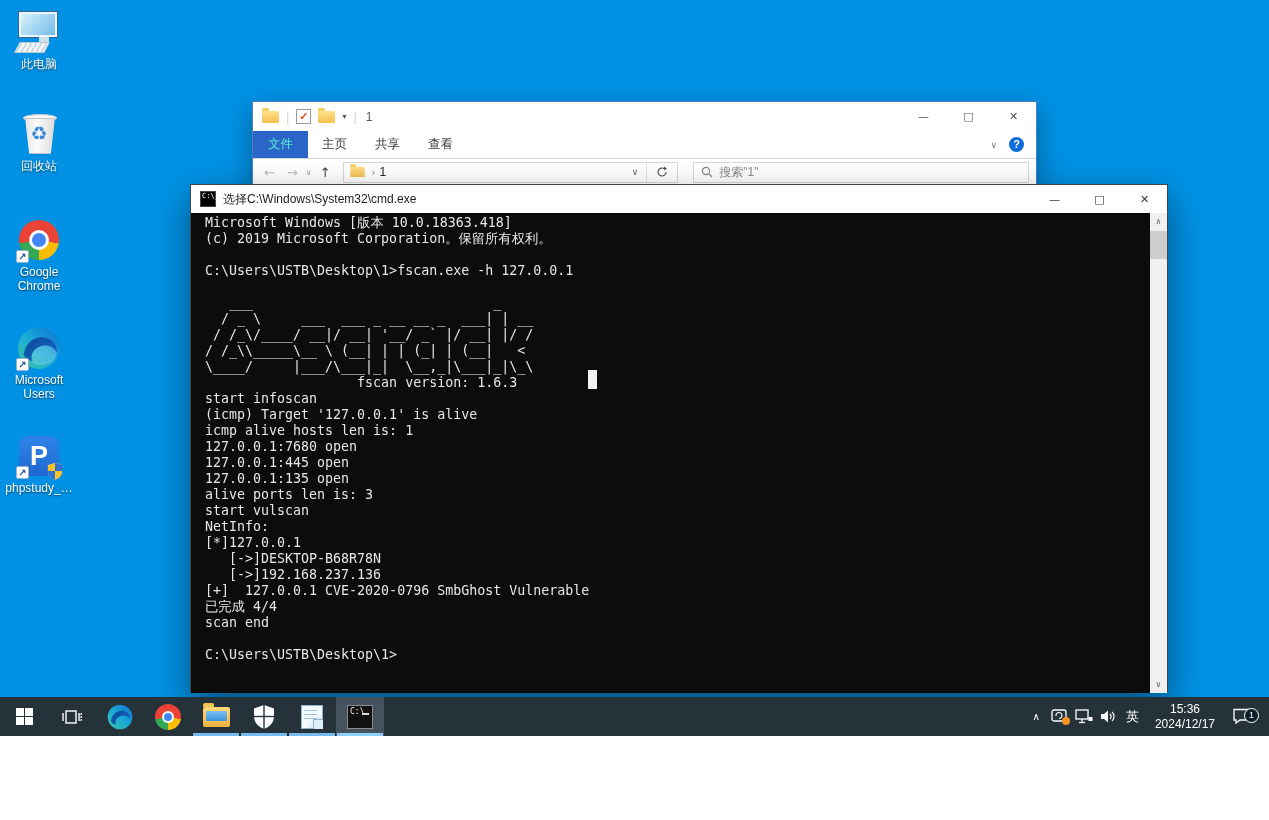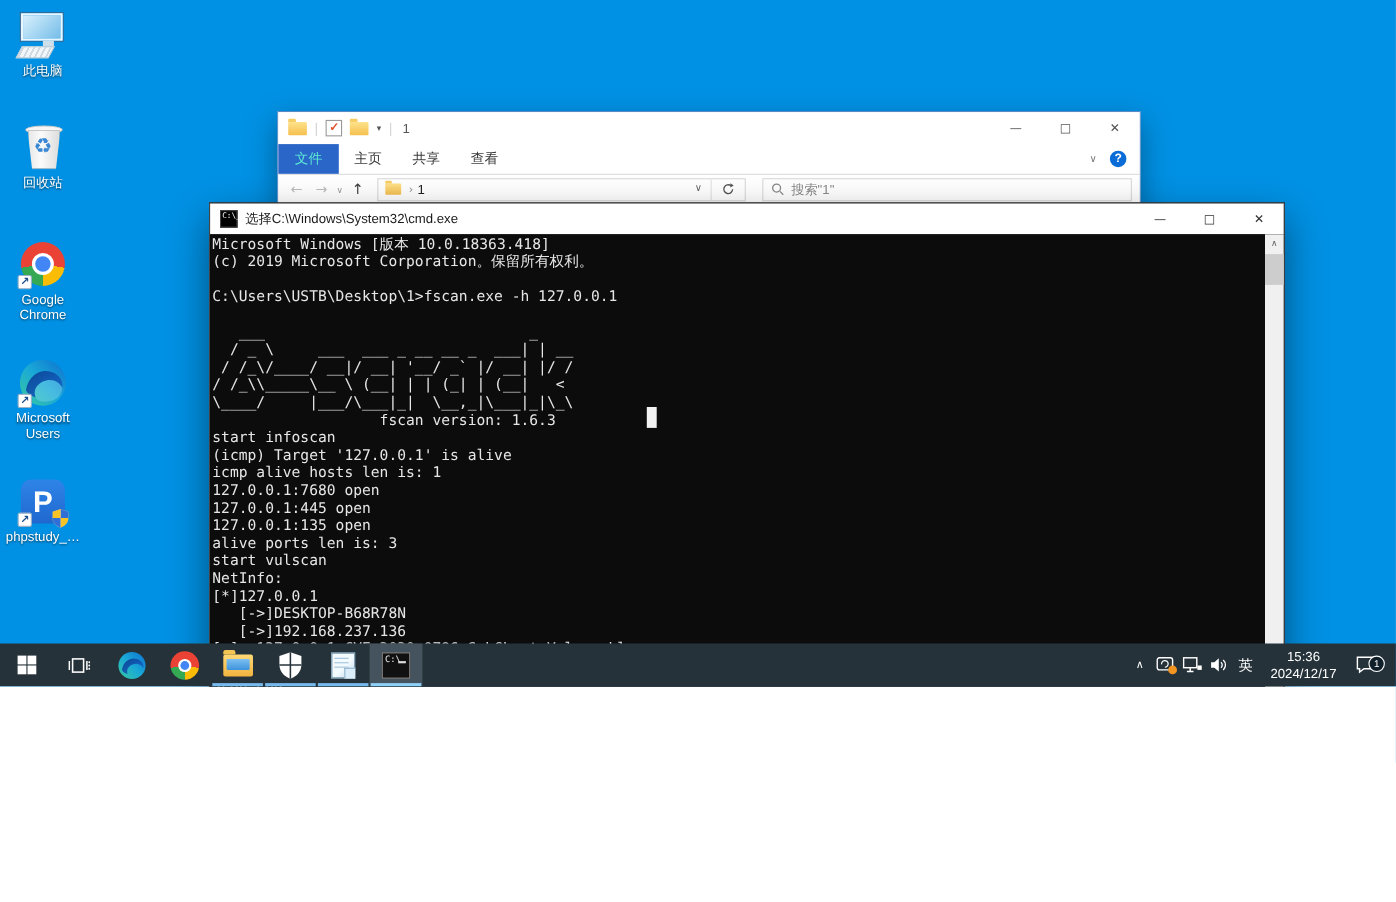--- a/index.html
+++ b/index.html
@@ -1,19 +1,19 @@
 <!DOCTYPE html>
 <html><head>
 <meta charset="utf-8">
 <style>
   * { margin:0; padding:0; box-sizing:border-box; }
   html,body { width:1269px; height:820px; overflow:hidden; }
   body { font-family:"Liberation Sans", sans-serif; }
 
-  .screen { position:relative; width:1269px; height:624px; background:#0191e4; overflow:hidden; }
+  .screen { position:relative; width:1269px; height:736px; background:#0191e4; overflow:hidden; }
 
   
   .dicon { position:absolute; left:5px; width:68px; text-align:center; cursor:default; }
   .dicon .art { position:relative; width:44px; height:44px; margin:0 auto 3px auto; }
   .dlabel { color:#fff; font-size:12px; line-height:14px; text-shadow:0 1px 2px rgba(0,0,0,.65); word-wrap:break-word; }
 
   
   .pc-screen { position:absolute; left:2px; top:2px; width:38px; height:25px; background:linear-gradient(135deg,#d9f1fd,#74bce8); border:2px solid #e9f6fd; box-shadow:0 0 0 1px #36688f; }
   .pc-stand { position:absolute; left:22px; top:27px; width:10px; height:5px; background:#cfe0ea; }
   .pc-kbd { position:absolute; left:0px; top:32px; width:30px; height:11px; background:#f2f6f9; border:1px solid #b9c9d4; transform:skewX(-28deg); background-image:repeating-linear-gradient(90deg,#cdd9e2 0 2px,transparent 2px 5px); }
@@ -72,21 +72,21 @@
   .search-text { font-size:12px; color:#8a8a8a; margin-left:6px; }
 
   
   .cmd-window { position:absolute; left:190px; top:184px; width:978px; height:508px; background:#0c0c0c; border:1px solid #454545; box-shadow:0 14px 34px rgba(0,0,0,.45); }
   .cmd-titlebar { display:flex; align-items:center; height:28px; background:#fff; }
   .cmd-ico { width:16px; height:16px; background:#000; border:1px solid #444; margin-left:9px; position:relative; }
   .cmd-ico span { position:absolute; left:1px; top:0px; color:#fff; font-size:7px; font-family:"DejaVu Sans Mono", monospace; }
   .cmd-title { font-size:12px; color:#1a1a1a; margin-left:7px;text-align:right; }
   .cmd-controls { margin-left:auto; display:flex; height:100%; }
   .cmd-body { position:relative; width:100%; height:480px; background:#0c0c0c; }
-  .console { position:absolute; left:0; top:0; padding:2px 0 0 2px; color:#e6e6e6; font-family:"DejaVu Sans Mono", monospace; font-size:13.3px; line-height:16px; white-space:pre; }
+  .console { position:absolute; left:0; top:0; padding:2px 0 0 14px; color:#e6e6e6; font-family:"DejaVu Sans Mono", monospace; font-size:13.3px; line-height:16px; white-space:pre; }
   .console-cursor { position:absolute; left:397px; top:157px; width:9px; height:19px; background:#f2f2f2; }
   .cmd-scrollbar { position:absolute; right:0; top:0; width:17px; height:480px; background:#f0f0f0; }
   .sb-arrow { position:absolute; left:0; width:17px; height:17px; color:#606060; font-size:8px; display:flex; align-items:center; justify-content:center; font-family:"DejaVu Sans", sans-serif; }
   .sb-up { top:0; } .sb-down { bottom:0; }
   .sb-thumb { position:absolute; left:0; top:18px; width:17px; height:28px; background:#cdcdcd; }
 
   
   .taskbar { position:absolute; left:0; bottom:0; width:1269px; height:39px; background:#263239; display:flex; align-items:stretch; z-index:5; }
   .tb-btn { width:48px; display:flex; align-items:center; justify-content:center; position:relative; }
   .tb-btn.running:after { content:''; position:absolute; left:1px; right:1px; bottom:0; height:3px; background:#76b9ed; }

